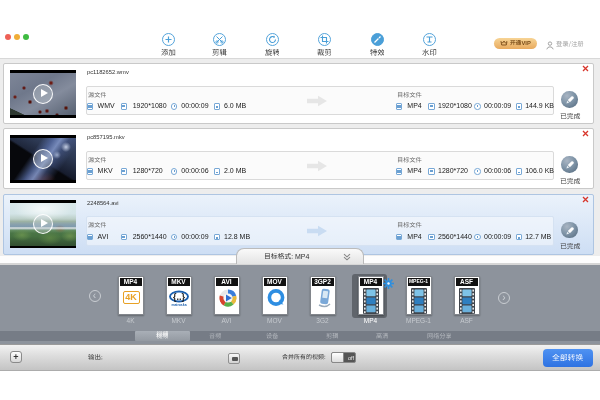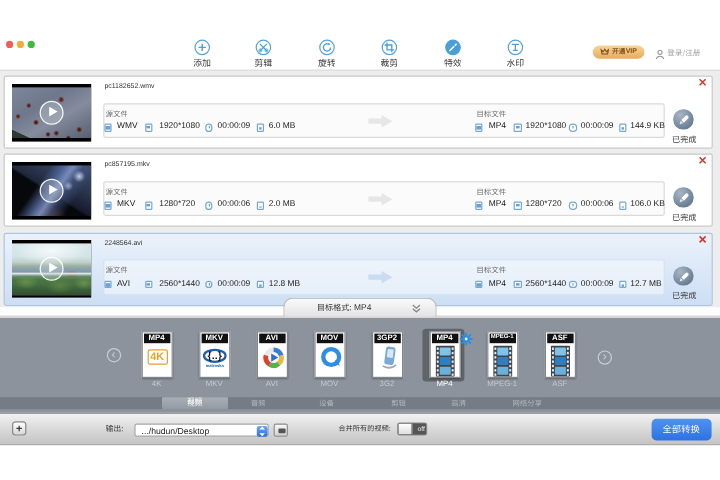--- a/index.html
+++ b/index.html
@@ -653,26 +653,20 @@
 </div>
 <div id="bbar">
 <div id="addb">+</div>
 <div id="outlab">
           <svg class="zh" width="14.8" height="6.8" viewBox="0 0 14.8 6.8" style="width:14.8px;height:6.8px;">
             <use href="#g8f93" transform="translate(0.00,5.33) scale(0.00650,-0.00650)" fill="#333"></use>
             <use href="#g51fa" transform="translate(6.50,5.33) scale(0.00650,-0.00650)" fill="#333"></use>
             <use href="#g003a" transform="translate(13.00,5.33) scale(0.00650,-0.00650)" fill="#333"></use>
           </svg>
         </div>
-<div id="sel">
-          <span class="txt">.../hudun/Desktop</span>
-          <span class="st"><svg width="7" height="9" viewBox="0 0 7 9">
-              <path d="M3.5 0.5L5.8 3H1.2zM3.5 8.5L1.2 6h4.6z" fill="#fff"></path>
-            </svg></span>
-        </div>
 <div id="fbtn"></div>
 <div id="merge">
           <svg class="zh" width="43.7" height="6.3" viewBox="0 0 43.7 6.3" style="width:43.7px;height:6.3px;">
             <use href="#g5408" transform="translate(0.00,4.92) scale(0.00600,-0.00600)" fill="#333"></use>
             <use href="#g5e76" transform="translate(6.00,4.92) scale(0.00600,-0.00600)" fill="#333"></use>
             <use href="#g6240" transform="translate(12.00,4.92) scale(0.00600,-0.00600)" fill="#333"></use>
             <use href="#g6709" transform="translate(18.00,4.92) scale(0.00600,-0.00600)" fill="#333"></use>
             <use href="#g7684" transform="translate(24.00,4.92) scale(0.00600,-0.00600)" fill="#333"></use>
             <use href="#g89c6" transform="translate(30.00,4.92) scale(0.00600,-0.00600)" fill="#333"></use>
             <use href="#g9891" transform="translate(36.00,4.92) scale(0.00600,-0.00600)" fill="#333"></use>

